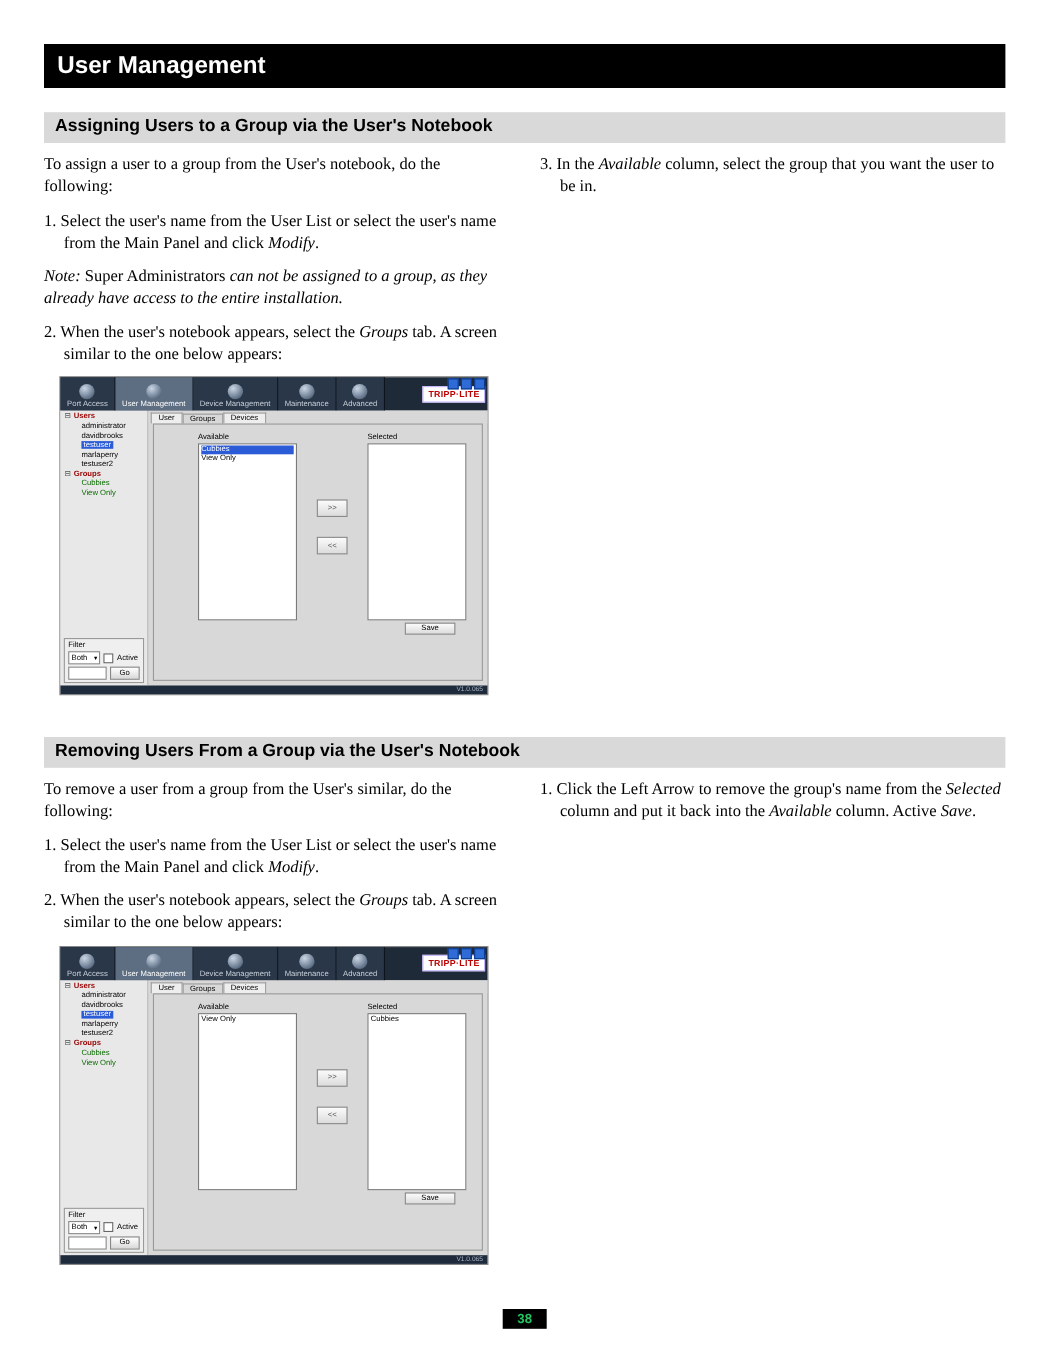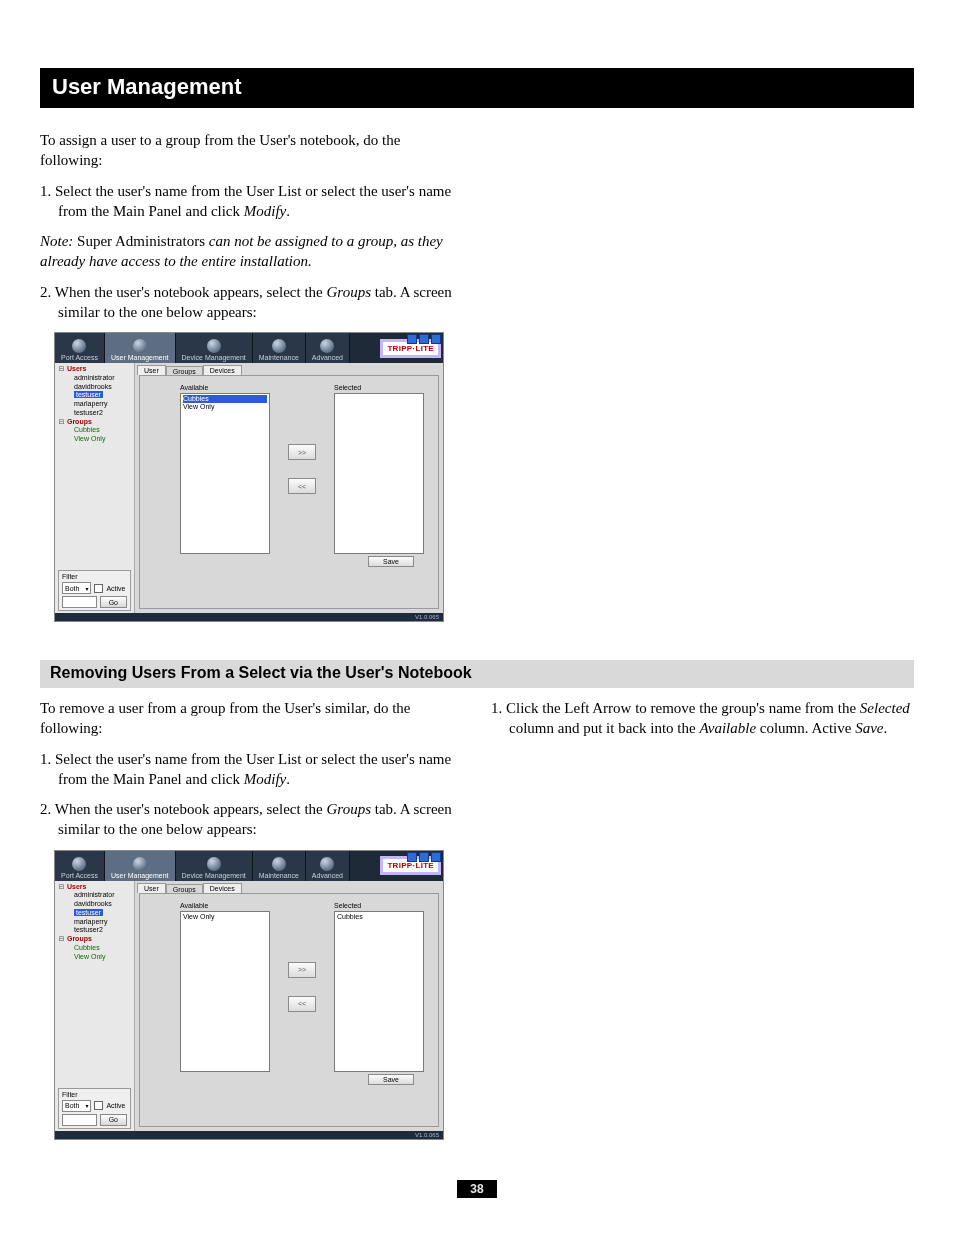--- a/index.html
+++ b/index.html
@@ -6,21 +6,20 @@
     margin: 0;
     padding: 0;
     background: #fff;
     font-family: "Times New Roman", Times, serif;
     font-size: 15px;
     color: #000;
     width: 954px;
   }
   .page {
     padding: 40px 40px 20px 40px;
-    margin-top: 28px;
   }
   .chapter-bar {
     background: #000;
     color: #fff;
     font-family: Arial, Helvetica, sans-serif;
     font-weight: bold;
     font-size: 22px;
     padding: 6px 12px 8px 12px;
     margin-bottom: 22px;
   }
@@ -81,21 +80,21 @@
   }
   .shot-logo {
     margin-left: auto;
     align-self: center;
     background: #fff;
     color: #b00;
     font-weight: bold;
     font-size: 8px;
     padding: 2px 4px;
     letter-spacing: 0.3px;
-    border: 3px solid #c4b5fd;
+    border: 1px solid #c4b5fd;
     margin-right: 2px;
   }
   .shot-windots {
     position:absolute; top:1px; right:2px; display:flex; gap:2px;
   }
   .shot-windots span{
     width:8px;height:8px;background:#2e6bd6;border:1px solid #0d3a8a;display:block;
   }
   .shot-body { display:flex; height: 250px; background:#d8d8d8; }
   .shot-side {
@@ -159,32 +158,33 @@
   }
   .savebtn{
     border:1px solid #8a8a8a;background:linear-gradient(#fbfbfb,#dcdcdc);
     padding:1px 14px;font-size:7px;
   }
   .verbar{
     background:#1e2b3c;color:#a9b4c2;font-size:6px;text-align:right;padding:1px 4px;
   }
 
   .page-number{
-    width:40px;margin:30px auto 0 auto;background:#000;color:#e5e5e5;
+    width:40px;margin:30px auto 0 auto;background:#000;color:#22c55e;
     font-family:Arial,Helvetica,sans-serif;font-weight:bold;font-size:12px;
     text-align:center;padding:2px 0;
   }
 </style>
 </head>
 <body>
 
 <div class="page">
 
   <div class="chapter-bar">User Management</div>
 
+  <div class="section-bar">Assigning Users to a Group via the User's Notebook</div>
   <div class="cols">
     <div class="col">
       <p class="para">To assign a user to a group from the User's notebook, do the following:</p>
       <p class="ol-item">
         <span>1. Select the user's name from the User List or select the user's name from the Main Panel and click </span><span class="italic">Modify</span><span>.</span>
       </p>
       <p class="note italic">
         <span>Note:</span><span style="font-style:normal"> Super Administrators </span><span>can not be assigned to a group, as they already have access to the entire installation.</span>
       </p>
       <p class="ol-item">
@@ -277,24 +277,27 @@
                 <div class="savebtn">Save</div>
               </div>
             </div>
           </div>
         </div>
         <div class="verbar">V1.0.065</div>
       </div>
     </div>
 
     <div class="col">
+      <p class="ol-item">
+        <span>3. In the </span><span class="italic">Available</span><span> column, select the group that you want the user to be in.</span>
+      </p>
     </div>
   </div>
 
-  <div class="section-bar">Removing Users From a Select via the User's Notebook</div>
+  <div class="section-bar">Removing Users From a Group via the User's Notebook</div>
   <div class="cols">
     <div class="col">
       <p class="para">To remove a user from a group from the User's similar, do the following:</p>
       <p class="ol-item">
         <span>1. Select the user's name from the User List or select the user's name from the Main Panel and click </span><span class="italic">Modify</span><span>.</span>
       </p>
       <p class="ol-item">
         <span>2. When the user's notebook appears, select the </span><span class="italic">Groups</span><span> tab. A screen similar to the one below appears:</span>
       </p>
 

